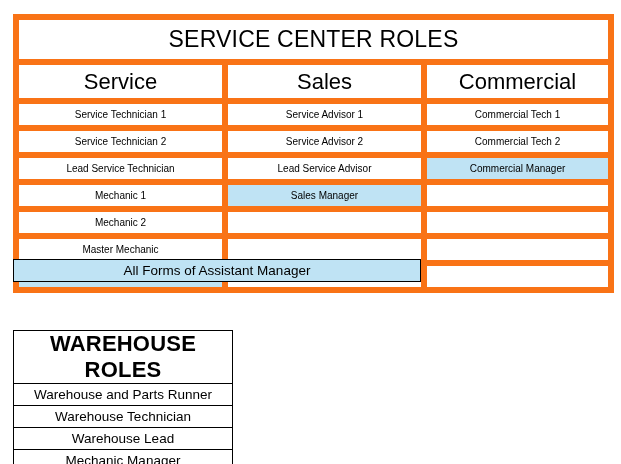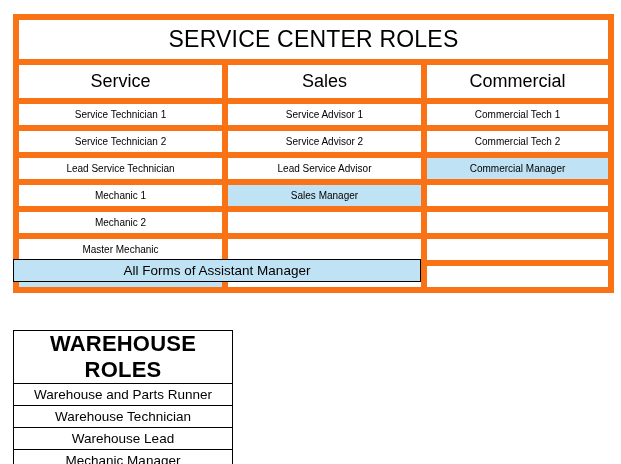--- a/index.html
+++ b/index.html
@@ -39,21 +39,21 @@
   .col-commercial  { width: 187px; }
 
   .title-cell {
     height: 39px;
     font-size: 23px;
     font-weight: bold;
     letter-spacing: 0.2px;
   }
   .subhead-cell {
     height: 33px;
-    font-size: 18px;
+    font-size: 22px;
   }
   .body-cell {
     height: 21px;
     font-size: 10px;
     line-height: 21px;
   }
   .hl {
     background: #bfe3f4;
     margin-top: 36px;
   }

